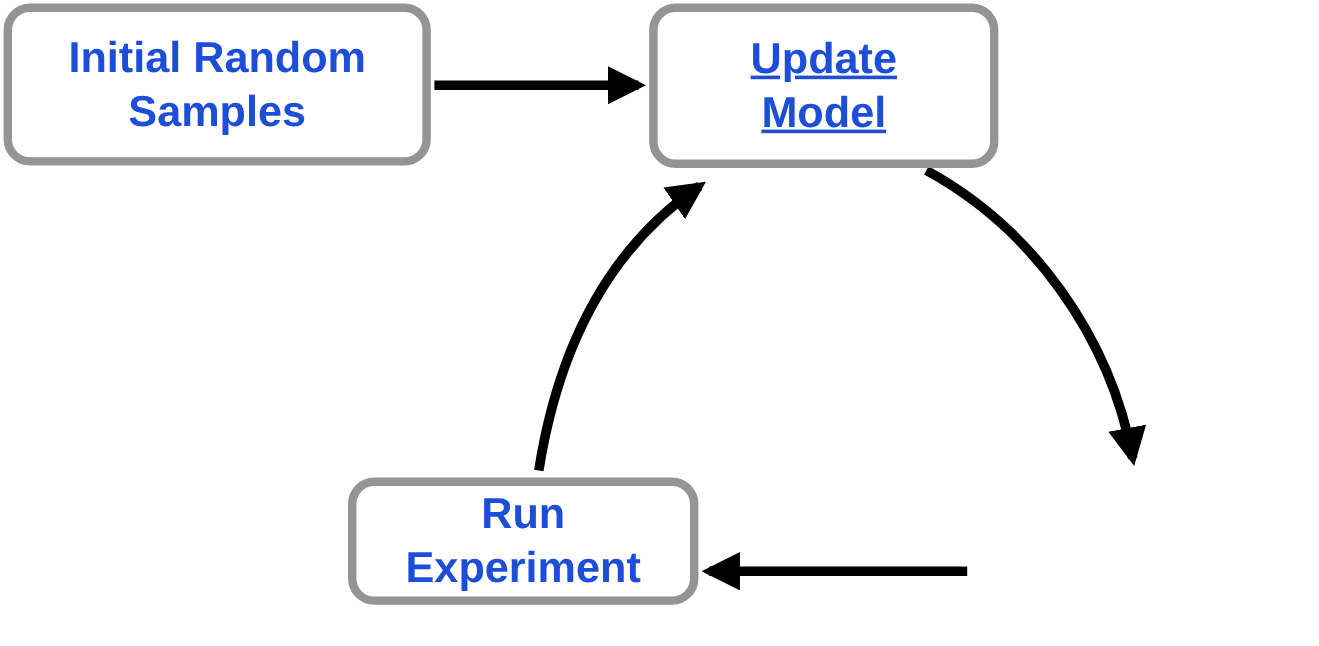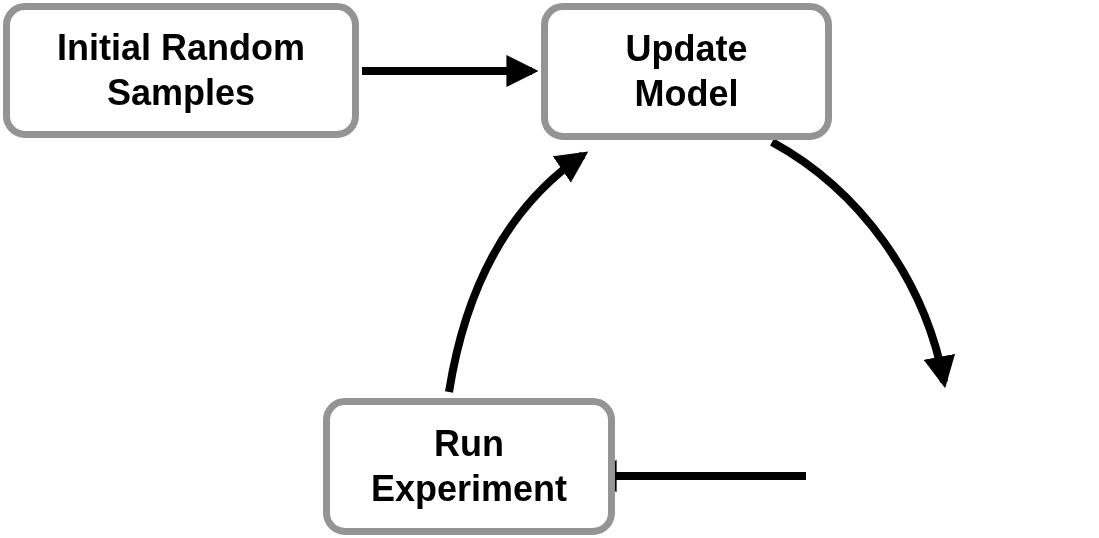--- a/index.html
+++ b/index.html
@@ -29,26 +29,26 @@
     background: #ffffff;
     border: 7px solid #949494;
     border-radius: 22px;
     display: flex;
     align-items: center;
     justify-content: center;
     text-align: center;
     font-weight: bold;
     font-size: 36px;
     line-height: 1.24;
-    color: #000000;
+    color: #1d4ed8;
     white-space: pre-line;
   }
   .node-initial   { left: 3px;   top: 3px;   width: 356px; height: 135px; }
-  .node-update    { left: 541px; top: 3px;   width: 291px; height: 137px; }
-  .node-run       { left: 290px; top: 398px; width: 292px; height: 137px; margin-left: 33px; }
+  .node-update    { left: 541px; top: 3px;   width: 291px; height: 137px; text-decoration: underline; }
+  .node-run       { left: 290px; top: 398px; width: 292px; height: 106px; }
   .node-statepoint{ left: 808px; top: 398px; width: 288px; height: 137px; }
 </style>
 </head>
 <body>
 
 <div class="canvas">
 
   <svg class="arrow-layer" viewBox="0 0 1099 538" xmlns="http://www.w3.org/2000/svg">
     <defs>
       <marker id="ah" viewBox="0 0 10 10" refX="8" refY="5" markerWidth="4" markerHeight="4" orient="auto-start-reverse">

